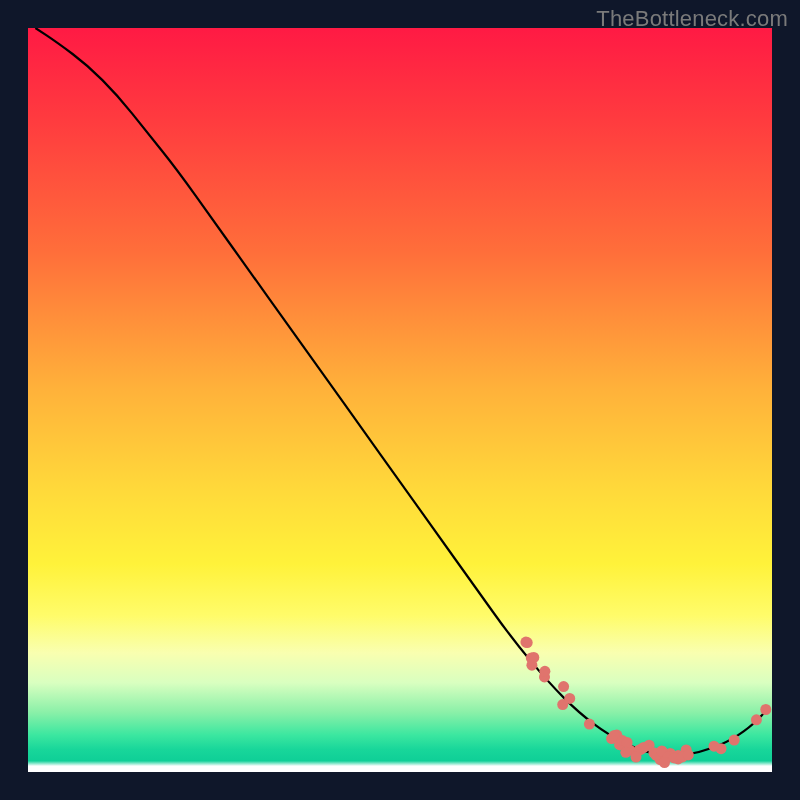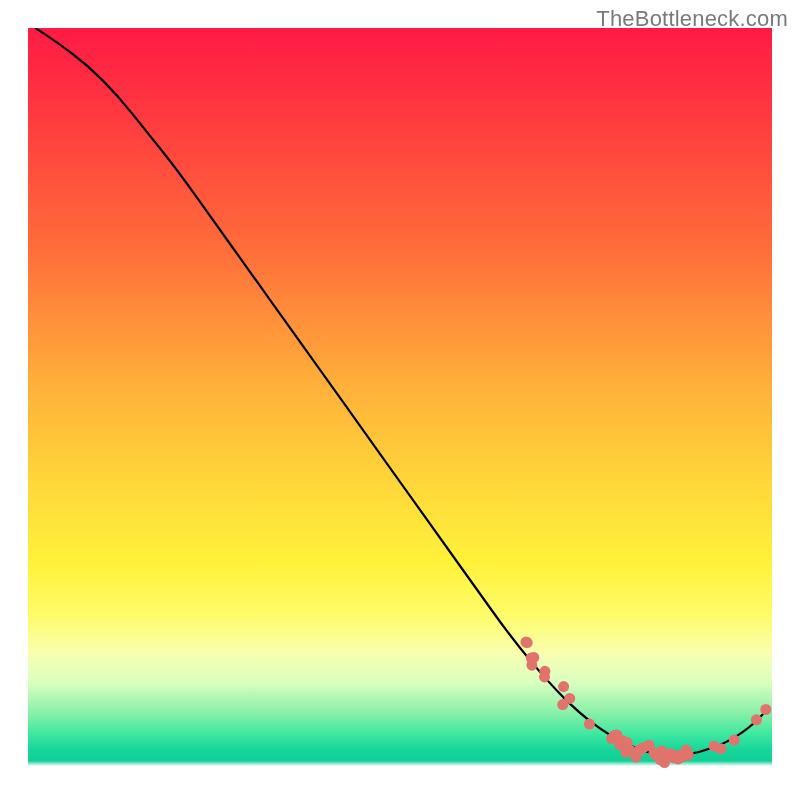--- a/index.html
+++ b/index.html
@@ -8,21 +8,21 @@
     width: 800px;
     height: 800px;
     background: #000;
     overflow: hidden;
     font-family: Arial, Helvetica, sans-serif;
   }
   .frame {
     position: relative;
     width: 800px;
     height: 800px;
-    background: #ffffff;
+    background: #0f172a;
   }
   .plot {
     position: absolute;
     left: 28px;
     top: 28px;
     width: 744px;
     height: 744px;
     
     background: linear-gradient(
       to bottom,

